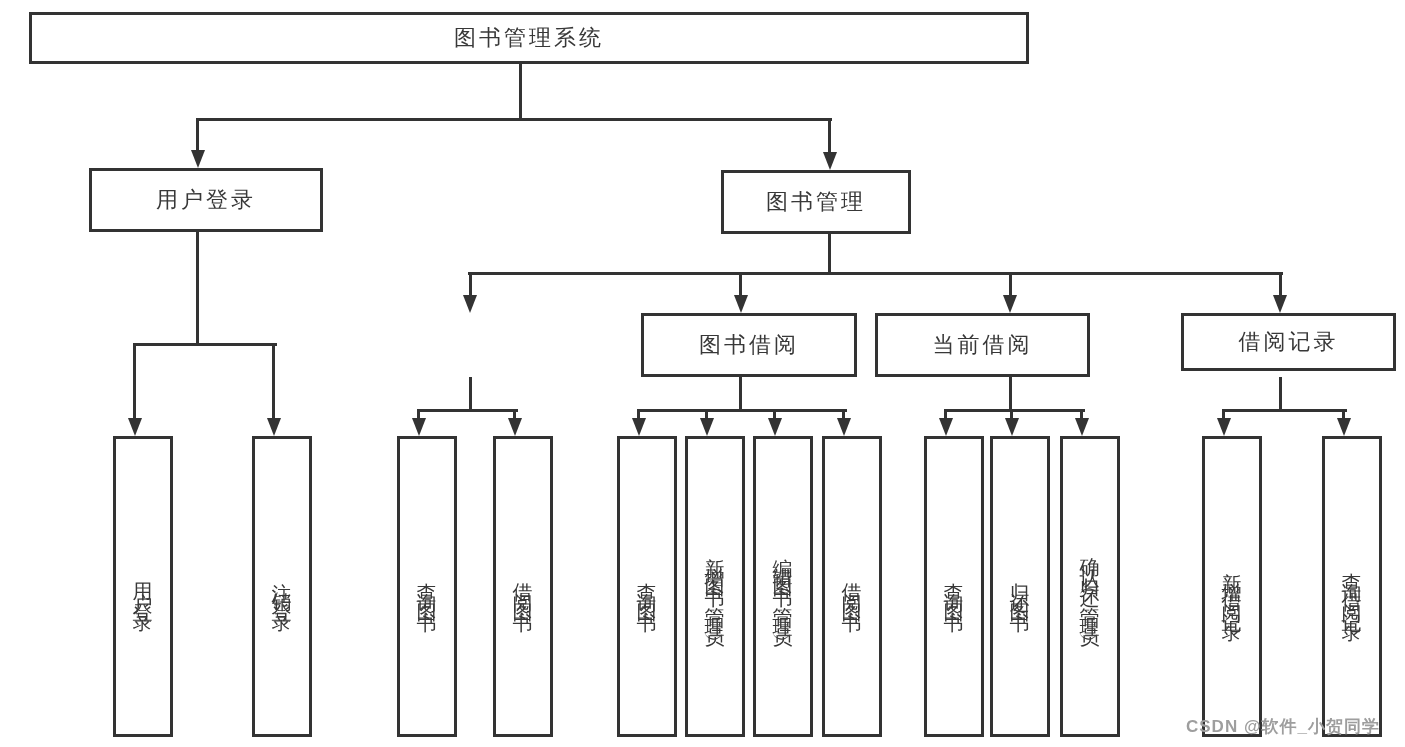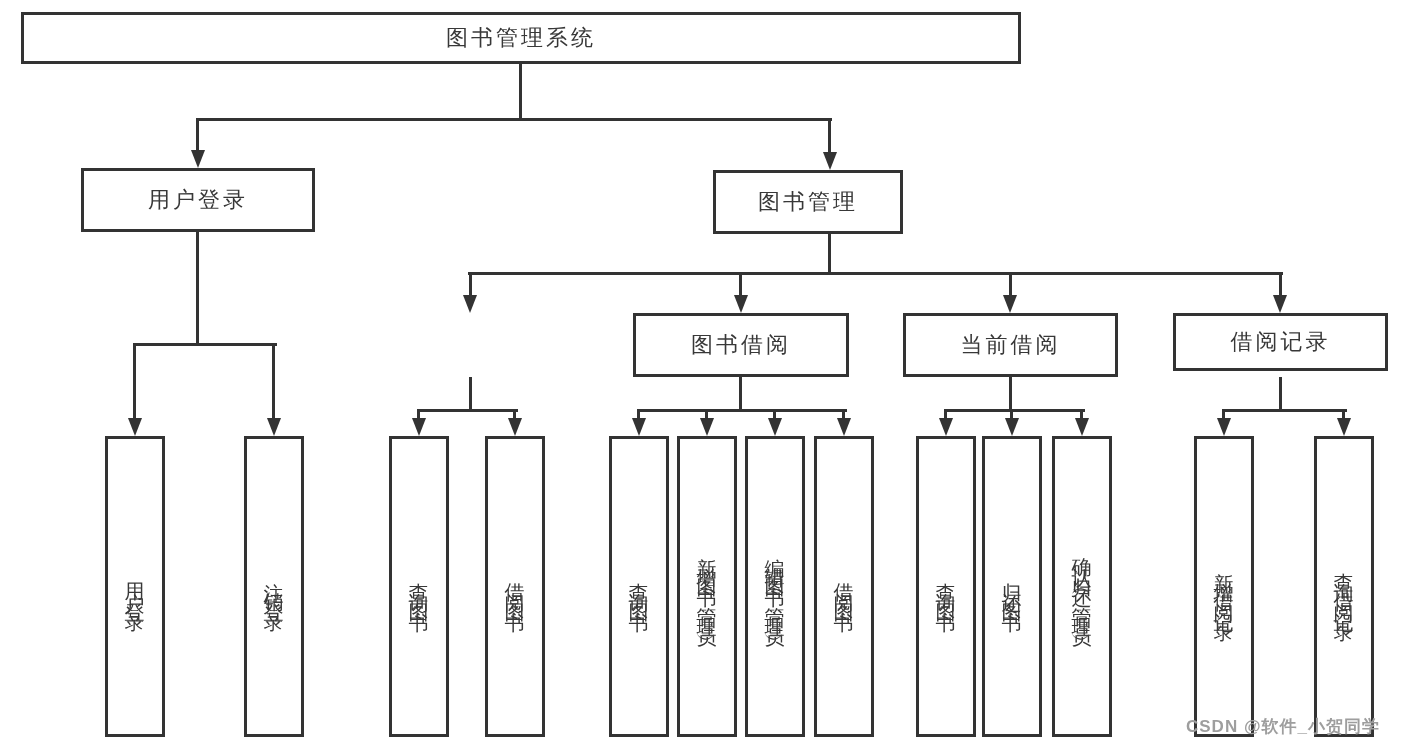--- a/index.html
+++ b/index.html
@@ -18,20 +18,21 @@
     overflow: hidden;
     font-family: "Liberation Sans", "DejaVu Sans", sans-serif;
   }
   .node {
     position: absolute;
     border: 3px solid var(--line);
     background: #fff;
     display: flex;
     align-items: center;
     justify-content: center;
+    margin-left: 8px;
   }
   .hlabel {
     color: var(--text);
     font-size: 22px;
     letter-spacing: 3px;
     white-space: nowrap;
   }
   .leaf { top: 436px; width: 60px; height: 301px; }
   .vlabel {
     color: var(--text);
@@ -87,21 +88,21 @@
 
   <div class="node" style="left:713px; top:170px; width:190px; height:64px">
     <span class="hlabel">图书管理</span>
   </div>
 
 
   <div class="node" style="left:633px; top:313px; width:216px; height:64px">
     <span class="hlabel">图书借阅</span>
   </div>
 
-  <div class="node" style="left:903px; top:313px; width:215px; height:64px">
+  <div class="node" style="left:867px; top:313px; width:215px; height:64px">
     <span class="hlabel">当前借阅</span>
   </div>
 
   <div class="node" style="left:1173px; top:313px; width:215px; height:58px">
     <span class="hlabel">借阅记录</span>
   </div>
 
   <div class="node leaf" style="left:105px">
     <span class="vlabel">用户登录</span>
   </div>

